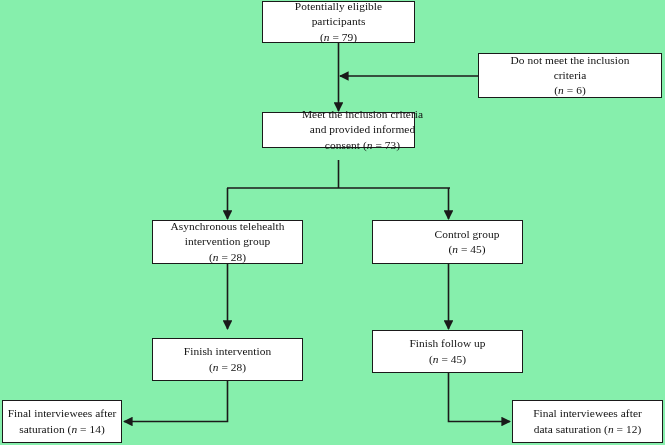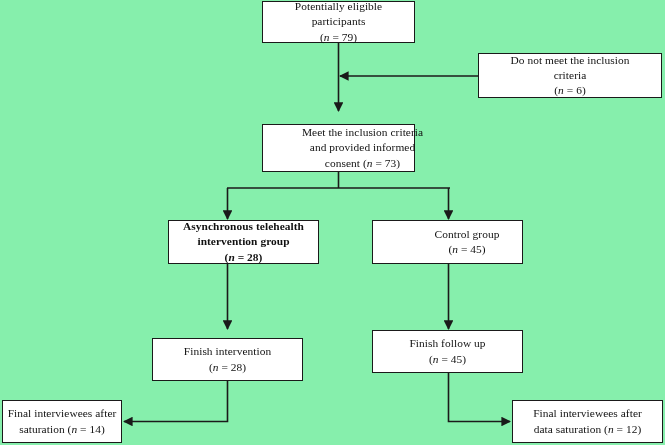--- a/index.html
+++ b/index.html
@@ -88,29 +88,29 @@
   </div>
 
   <div class="node" style="left: 478px; top: 53px; width: 184px; height: 45px;">
     <span class="line">Do not meet the inclusion</span>
     <span class="line">criteria</span>
     <span class="line count">
       <span>(</span><i>n</i><span> = </span><span>6</span><span>)</span>
     </span>
   </div>
 
-  <div class="node" style="left: 262px; top: 124px; width: 153px; height: 48px; padding-left: 48px;">
+  <div class="node" style="left: 262px; top: 112px; width: 153px; height: 36px; padding-left: 48px;">
     <span class="line">Meet the inclusion criteria</span>
     <span class="line">and provided informed</span>
     <span class="line count">
       <span>consent (</span><i>n</i><span> = </span><span>73</span><span>)</span>
     </span>
   </div>
 
-  <div class="node" style="left: 168px; top: 220px; width: 151px; height: 44px; font-weight: bold;">
+  <div class="node" style="left: 152px; top: 220px; width: 151px; height: 44px;">
     <span class="line">Asynchronous telehealth</span>
     <span class="line">intervention group</span>
     <span class="line count">
       <span>(</span><i>n</i><span> = </span><span>28</span><span>)</span>
     </span>
   </div>
 
   <div class="node" style="left: 372px; top: 220px; width: 151px; height: 44px; padding-left: 39px;">
     <span class="line">Control group</span>
     <span class="line count">

